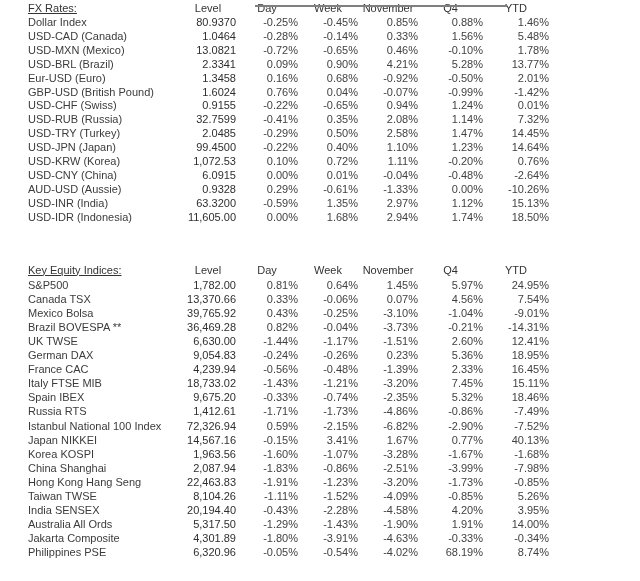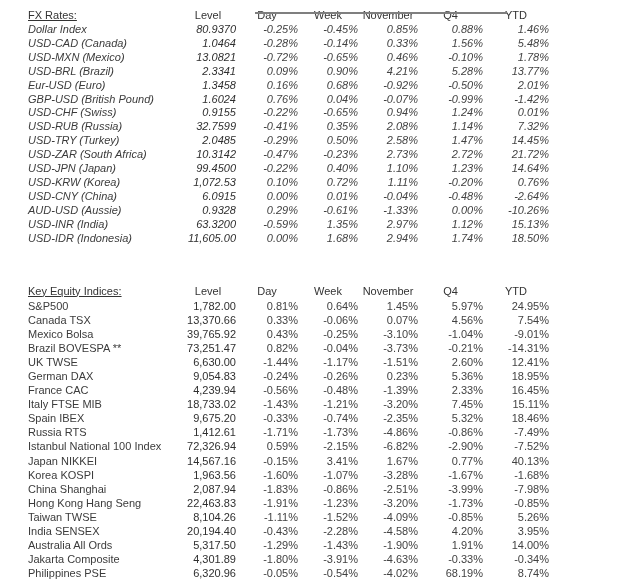--- a/index.html
+++ b/index.html
@@ -28,23 +28,23 @@
     white-space: nowrap;
     overflow: visible;
     font-weight: normal;
   }
   .label-cell { text-align: left; padding-left: 28px !important; }
   .num-cell   { text-align: right; }
   .level-cell { font-weight: bold; color: #2f2f2f; }
   .hdr        { font-weight: bold; text-align: center; color: #333333; }
   .title      { font-weight: bold; text-decoration: underline; color: #333333; }
   .u          { }
-  #fx-table { margin-top: 7px; }
+  #fx-table { }
   #fx-table thead tr { height: 16px; line-height: 16px; }
-  #fx-table tbody tr { height: 13.9px; line-height: 13.9px; font-style: italic; }
+  #fx-table tbody tr { height: 13.9px; line-height: 13.9px; }
   #equity-table { margin-top: 38px; padding-left: 9px; }
   #equity-table thead tr { height: 15px; line-height: 15px; }
   #equity-table tbody tr { height: 14.1px; line-height: 14.1px; }
   td.pct { color: #424242; }
 </style>
 </head>
 <body>
 
 <div class="page">
 
@@ -147,29 +147,20 @@
         <tr>
           <td class="label-cell">USD-TRY (Turkey)</td>
           <td class="num-cell level-cell">2.0485</td>
           <td class="num-cell pct">-0.29%</td>
           <td class="num-cell pct">0.50%</td>
           <td class="num-cell pct">2.58%</td>
           <td class="num-cell pct">1.47%</td>
           <td class="num-cell pct">14.45%</td>
         </tr>
         <tr>
-          <td class="label-cell">USD-ZAR (South Africa)</td>
-          <td class="num-cell level-cell">10.3142</td>
-          <td class="num-cell pct">-0.47%</td>
-          <td class="num-cell pct">-0.23%</td>
-          <td class="num-cell pct">2.73%</td>
-          <td class="num-cell pct">2.72%</td>
-          <td class="num-cell pct">21.72%</td>
-        </tr>
-        <tr>
           <td class="label-cell">USD-JPN (Japan)</td>
           <td class="num-cell level-cell">99.4500</td>
           <td class="num-cell pct">-0.22%</td>
           <td class="num-cell pct">0.40%</td>
           <td class="num-cell pct">1.10%</td>
           <td class="num-cell pct">1.23%</td>
           <td class="num-cell pct">14.64%</td>
         </tr>
         <tr>
           <td class="label-cell">USD-KRW (Korea)</td>
@@ -263,21 +254,21 @@
           <td class="label-cell">Mexico Bolsa</td>
           <td class="num-cell level-cell">39,765.92</td>
           <td class="num-cell pct">0.43%</td>
           <td class="num-cell pct">-0.25%</td>
           <td class="num-cell pct">-3.10%</td>
           <td class="num-cell pct">-1.04%</td>
           <td class="num-cell pct">-9.01%</td>
         </tr>
         <tr>
           <td class="label-cell">Brazil BOVESPA **</td>
-          <td class="num-cell level-cell">73,251.47</td>
+          <td class="num-cell level-cell">36,469.28</td>
           <td class="num-cell pct">0.82%</td>
           <td class="num-cell pct">-0.04%</td>
           <td class="num-cell pct">-3.73%</td>
           <td class="num-cell pct">-0.21%</td>
           <td class="num-cell pct">-14.31%</td>
         </tr>
         <tr>
           <td class="label-cell">UK TWSE</td>
           <td class="num-cell level-cell">6,630.00</td>
           <td class="num-cell pct">-1.44%</td>

